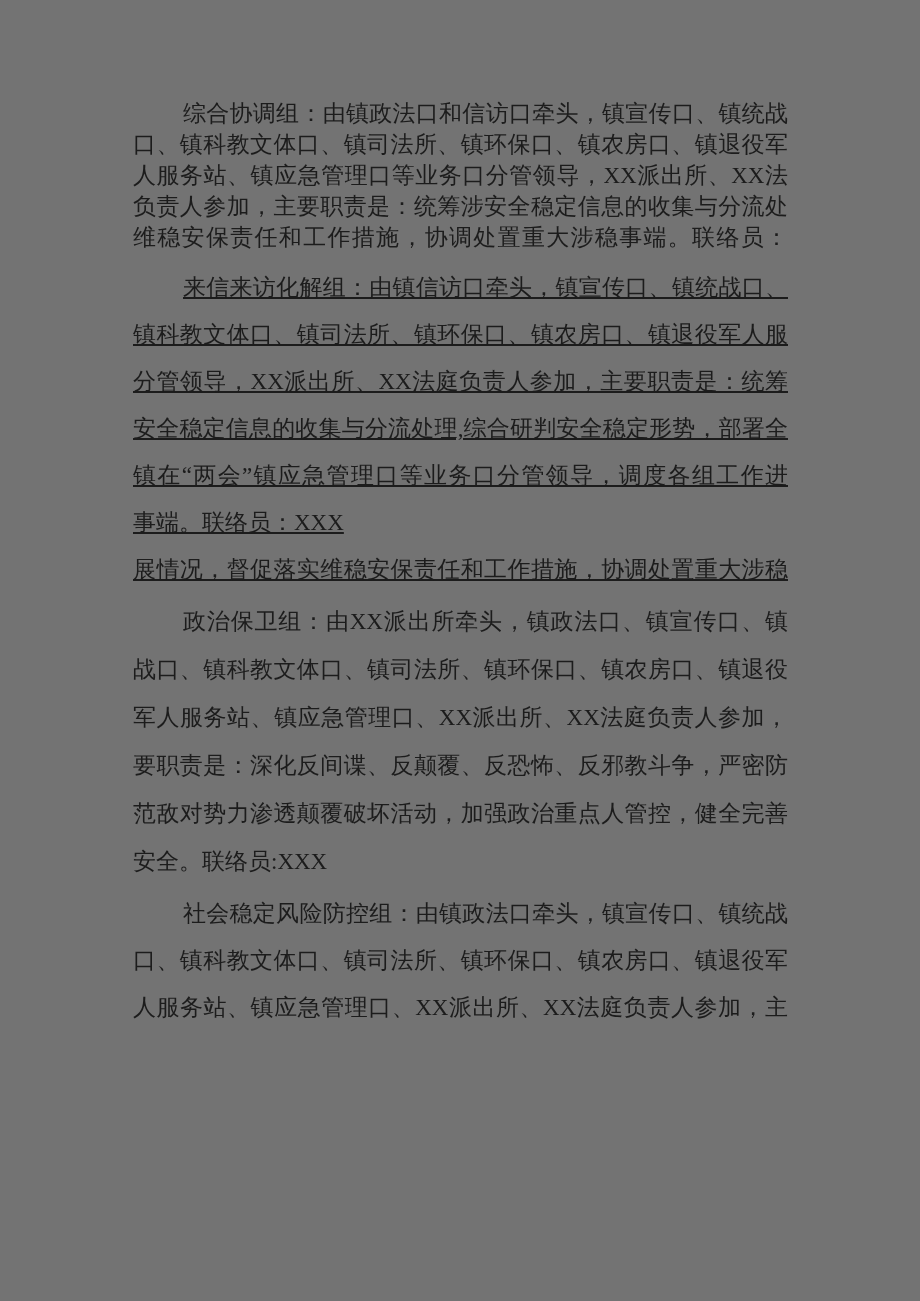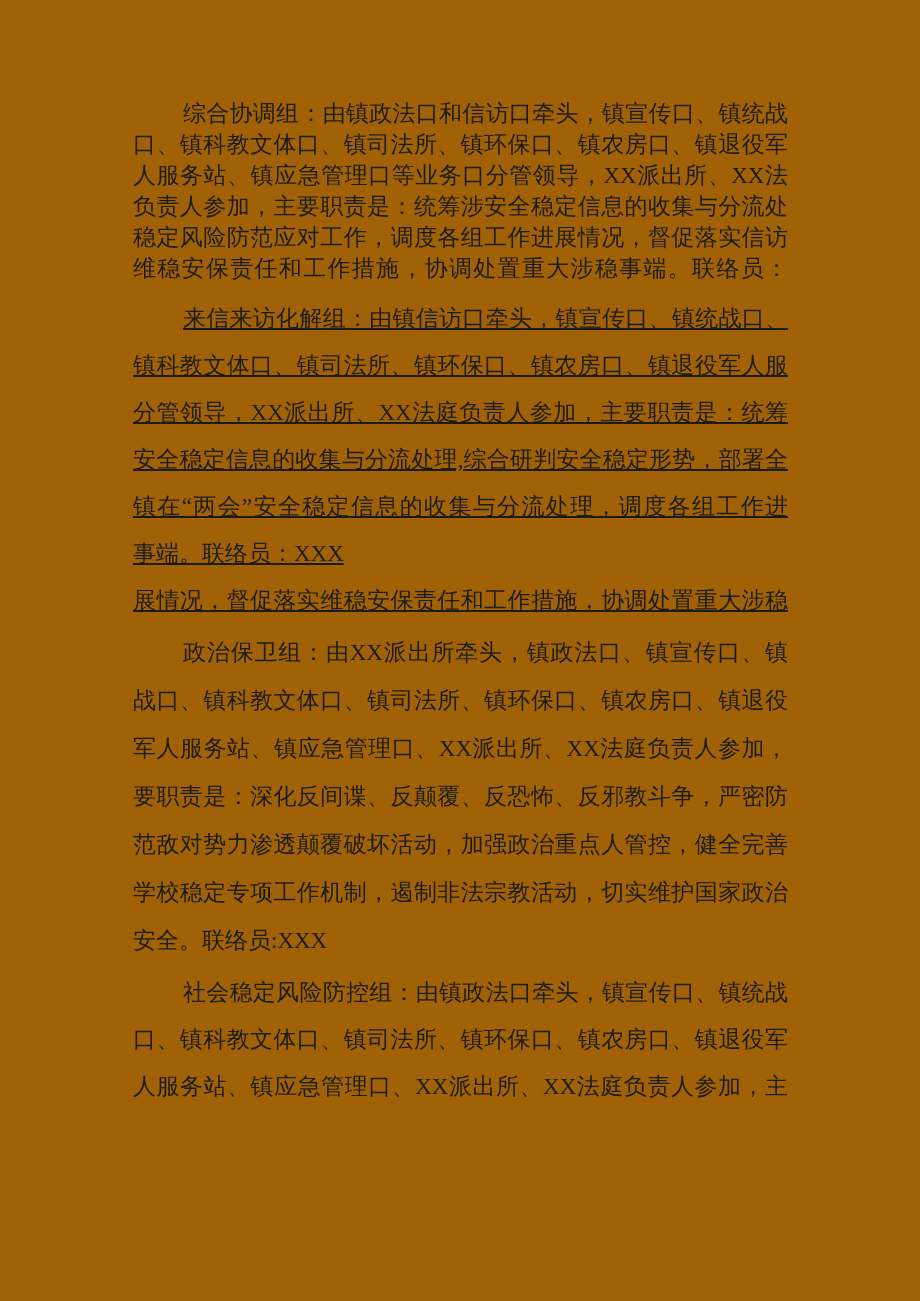--- a/index.html
+++ b/index.html
@@ -6,21 +6,21 @@
   body {
     width: 920px;
     height: 1301px;
     background: #ffffff;
     font-family: "Liberation Serif", "DejaVu Serif", serif;
   }
   .page {
     position: relative;
     width: 920px;
     height: 1301px;
-    background: #a16207;
+    background: #737373;
     overflow: hidden;
   }
   .text-block {
     position: absolute;
     left: 133px;
     top: 98px;
     width: 655px;
     font-size: 23px;
     color: #1c1c1c;
     font-family: "Liberation Serif", "DejaVu Serif", serif;
@@ -44,39 +44,37 @@
 </head>
 <body>
 
 <div class="page">
   <div class="text-block" id="text-block">
       <div class="para compact">
         <div class="line first">综合协调组：由镇政法口和信访口牵头，镇宣传口、镇统战</div>
         <div class="line">口、镇科教文体口、镇司法所、镇环保口、镇农房口、镇退役军</div>
         <div class="line">人服务站、镇应急管理口等业务口分管领导，XX派出所、XX法庭</div>
         <div class="line">负责人参加，主要职责是：统筹涉安全稳定信息的收集与分流处</div>
-        <div class="line">稳定风险防范应对工作，调度各组工作进展情况，督促落实信访</div>
         <div class="line">维稳安保责任和工作措施，协调处置重大涉稳事端。联络员：XXX</div>
       </div>
       <div class="para loose">
         <div class="line first">来信来访化解组：由镇信访口牵头，镇宣传口、镇统战口、</div>
         <div class="line">镇科教文体口、镇司法所、镇环保口、镇农房口、镇退役军人服</div>
         <div class="line">分管领导，XX派出所、XX法庭负责人参加，主要职责是：统筹涉</div>
         <div class="line">安全稳定信息的收集与分流处理,综合研判安全稳定形势，部署全</div>
-        <div class="line">镇在“两会”安全稳定信息的收集与分流处理，调度各组工作进</div>
+        <div class="line">镇在“两会”镇应急管理口等业务口分管领导，调度各组工作进</div>
         <div class="line last-left">事端。联络员：XXX</div>
         <div class="line">展情况，督促落实维稳安保责任和工作措施，协调处置重大涉稳</div>
       </div>
       <div class="para loose-wide">
         <div class="line first">政治保卫组：由XX派出所牵头，镇政法口、镇宣传口、镇统</div>
         <div class="line">战口、镇科教文体口、镇司法所、镇环保口、镇农房口、镇退役</div>
         <div class="line">军人服务站、镇应急管理口、XX派出所、XX法庭负责人参加，主</div>
         <div class="line">要职责是：深化反间谍、反颠覆、反恐怖、反邪教斗争，严密防</div>
         <div class="line">范敌对势力渗透颠覆破坏活动，加强政治重点人管控，健全完善</div>
-        <div class="line">学校稳定专项工作机制，遏制非法宗教活动，切实维护国家政治</div>
         <div class="line last-left">安全。联络员:XXX</div>
       </div>
       <div class="para loose">
         <div class="line first">社会稳定风险防控组：由镇政法口牵头，镇宣传口、镇统战</div>
         <div class="line">口、镇科教文体口、镇司法所、镇环保口、镇农房口、镇退役军</div>
         <div class="line">人服务站、镇应急管理口、XX派出所、XX法庭负责人参加，主要</div>
       </div>
     </div>
 </div>
 

